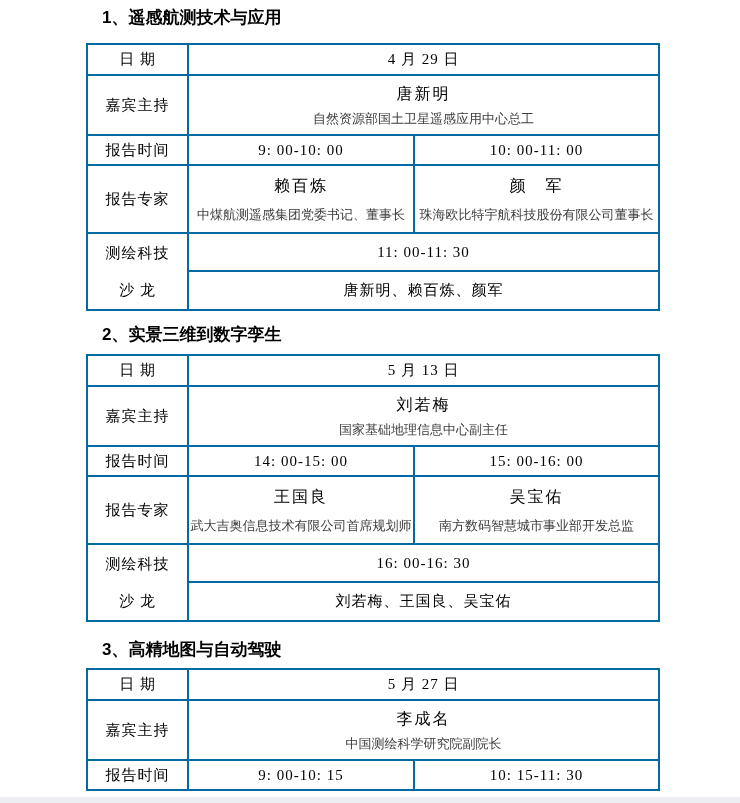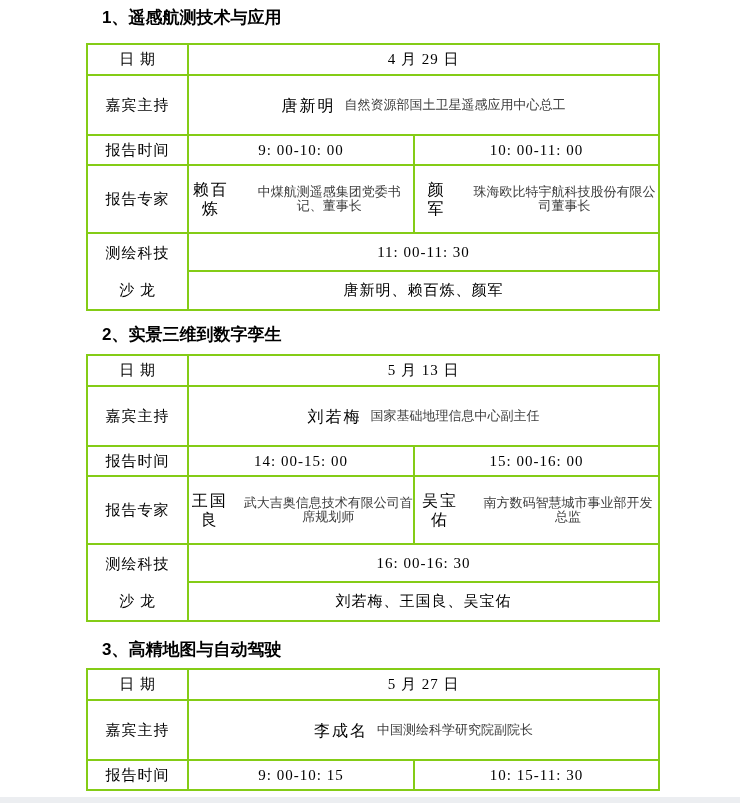--- a/index.html
+++ b/index.html
@@ -14,34 +14,34 @@
   }
   .sec-title.mt2{margin-top:12px;}
   .sec-title.mt3{margin-top:16px;}
   table.sched{
     border-collapse:collapse;table-layout:fixed;width:572px;margin-top:13px;
     background:#fff;
   }
   table.sched.mt-s{margin-top:7px;}
   table.sched.mt-xs{margin-top:6px;}
   table.sched td{
-    border:2px solid #84cc16;text-align:center;vertical-align:middle;
+    border:2px solid #0369a1;text-align:center;vertical-align:middle;
     font-size:15px;padding:0;overflow:hidden;
   }
   col.c-lbl{width:101px;}
   col.c-a{width:226px;}
   col.c-b{width:245px;}
   .r-date{height:31px;}
   .r-host{height:60px;}
   .r-time{height:30px;}
   .r-expert{height:68px;}
   .r-salon-time{height:38px;}
   .r-salon-names{height:39px;}
   .lbl{font-size:15px;letter-spacing:1px;}
-  .dual{display:flex;flex-direction:row;justify-content:center;align-items:center;}
+  .dual{display:flex;flex-direction:column;justify-content:center;align-items:center;}
   .dual.g1{gap:9px;}
   .dual.g2{gap:13px;justify-content:center;}
   .name{font-size:16px;letter-spacing:2px;line-height:19px;}
   .aff{
     font-family:"Liberation Sans", sans-serif;font-size:13px;color:#3c3c3c;
     letter-spacing:0;line-height:14px;
   }
   .salon-lbl{display:flex;flex-direction:column;justify-content:center;align-items:center;gap:18px;}
   .time-val,.date-val{letter-spacing:1px;}
   .guests{letter-spacing:1px;}

